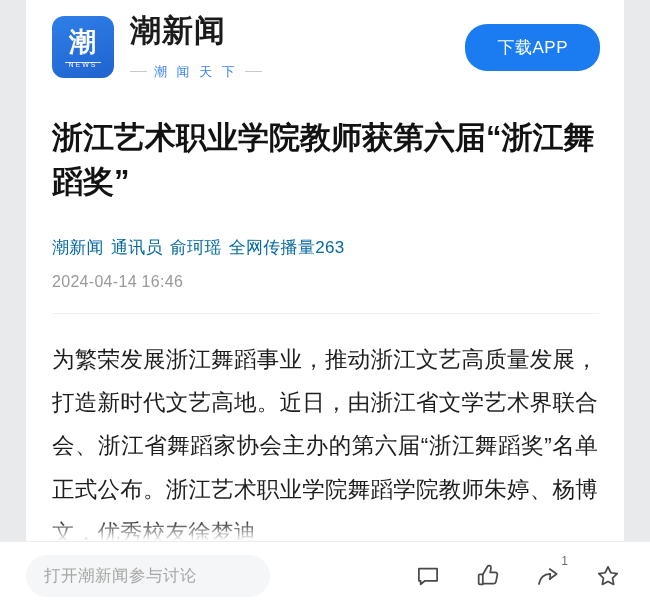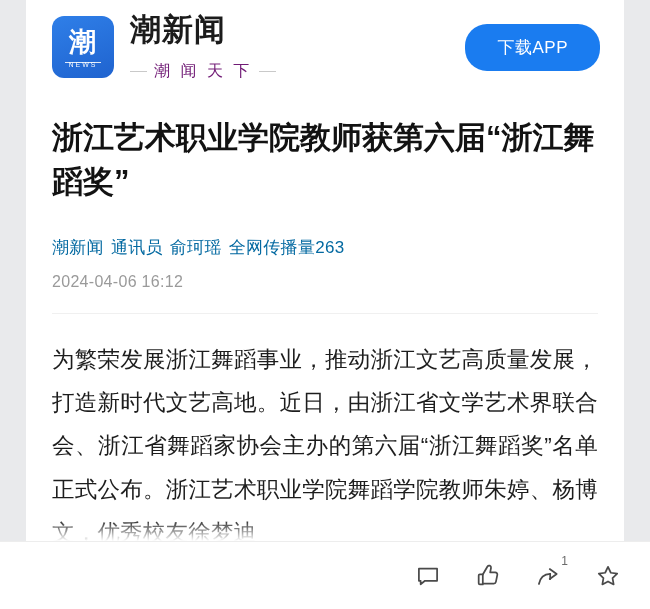--- a/index.html
+++ b/index.html
@@ -91,22 +91,22 @@
   }
   .brand-title {
     font-size: 31px;
     font-weight: bold;
     color: #1b1b1b;
     line-height: 1.15;
     letter-spacing: 1px;
   }
   .brand-slogan {
     margin-top: 14px;
-    font-size: 16px;
-    color: #701a75;
+    font-size: 13px;
+    color: #3b82f6;
     letter-spacing: 3px;
     display: flex;
     align-items: center;
     gap: 7px;
   }
   .brand-slogan::before,
   .brand-slogan::after {
     content: "";
     display: block;
     width: 17px;
@@ -258,31 +258,32 @@
       <button class="download-btn">下载APP</button>
     </div>
 
     <div class="article">
       <h1 class="headline">浙江艺术职业学院教师获第六届“浙江舞蹈奖”</h1>
 
       <div class="meta-line">
         <span>潮新闻</span><span class="sep"></span><span>通讯员</span><span class="sep"></span><span>俞珂瑶</span><span class="sep"></span><span>全网传播量263</span>
       </div>
 
-      <div class="timestamp">2024-04-06 16:12</div>
+      <div class="timestamp">2024-04-14 16:46</div>
 
       <div class="divider"></div>
 
       <p class="body-text">为繁荣发展浙江舞蹈事业，推动浙江文艺高质量发展，打造新时代文艺高地。近日，由浙江省文学艺术界联合会、浙江省舞蹈家协会主办的第六届“浙江舞蹈奖”名单正式公布。浙江艺术职业学院舞蹈学院教师朱婷、杨博文，优秀校友徐梦迪</p>
     </div>
 
     <div class="fade-bottom"></div>
   </div>
 
   <div class="bottom-bar">
+    <div class="comment-box">打开潮新闻参与讨论</div>
 
     <div class="actions">
 
       <div class="action">
         <svg width="26" height="26" viewBox="0 0 24 24" fill="none" stroke="#4a4a4a" stroke-width="1.6" stroke-linecap="round" stroke-linejoin="round">
           <path d="M3.6 5.2h16.8v11.2H9.2L5.2 19.6v-3.2H3.6z"></path>
         </svg>
         <span class="badge"></span>
       </div>
 

